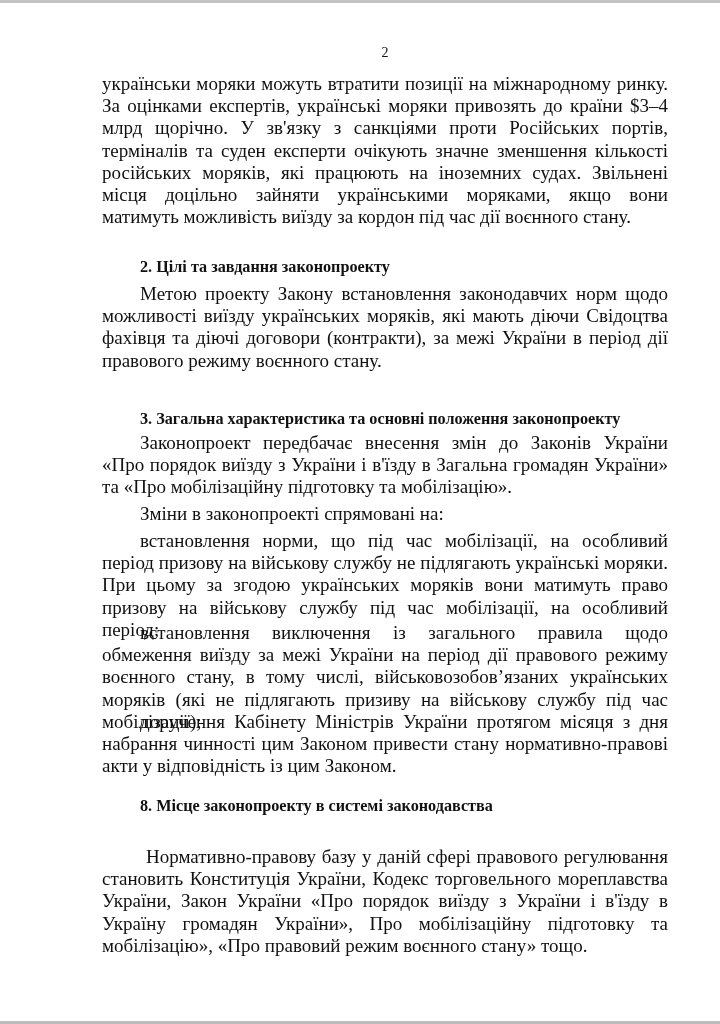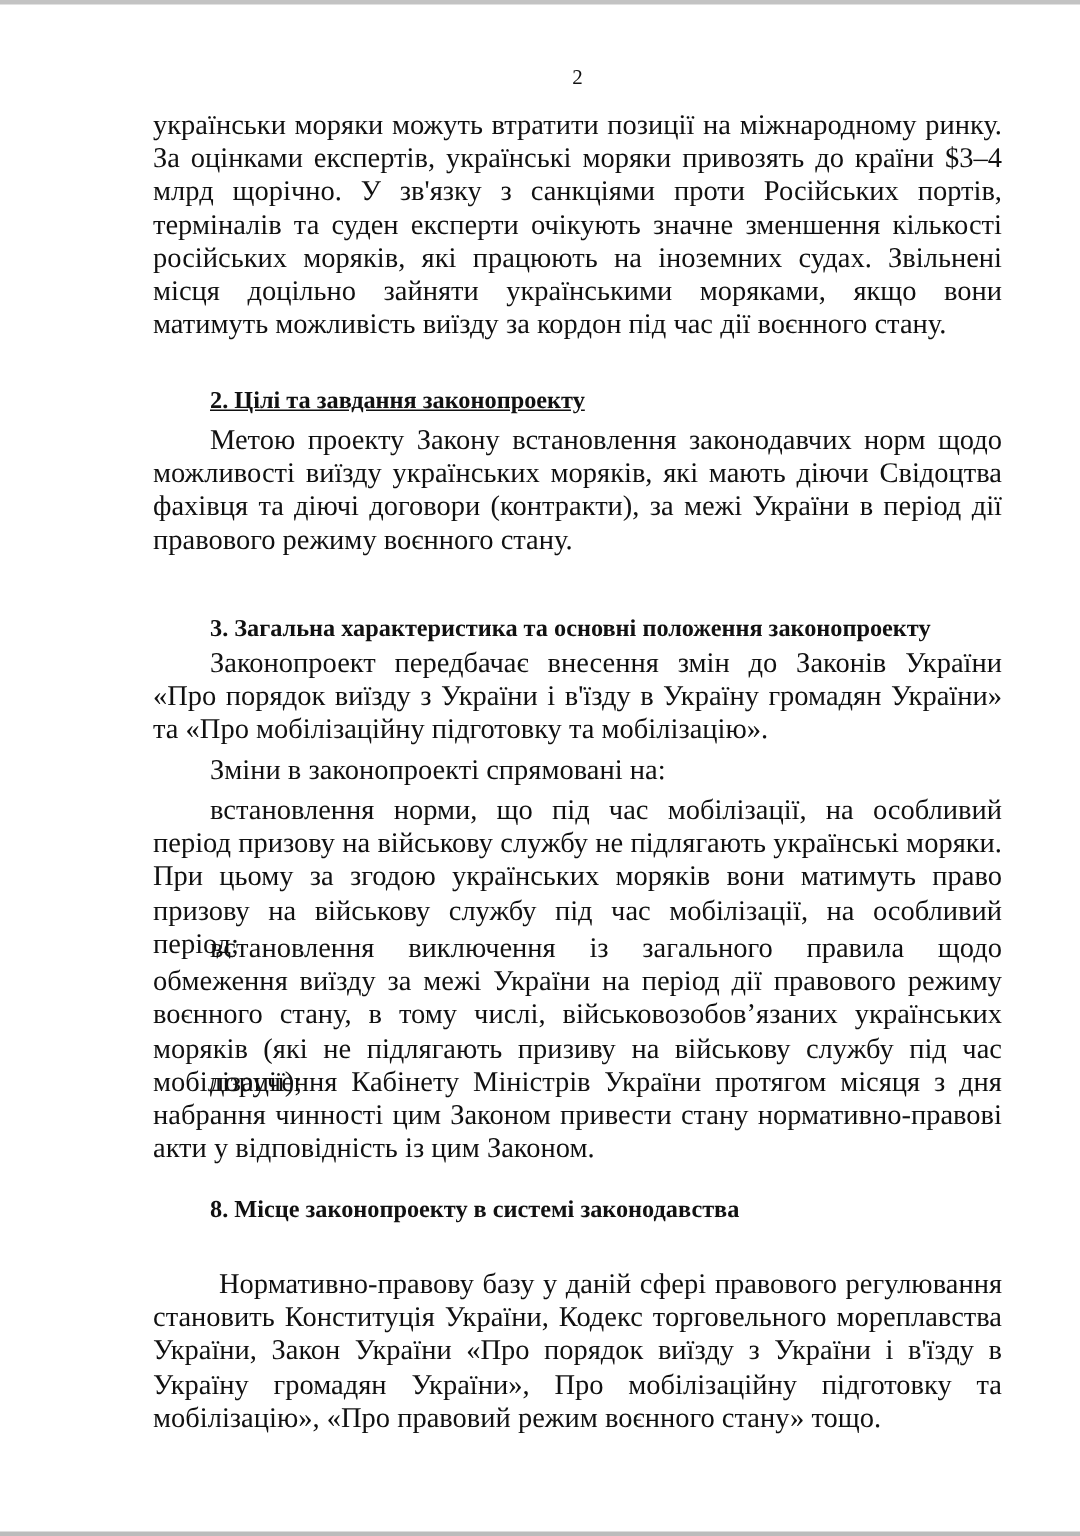--- a/index.html
+++ b/index.html
@@ -65,25 +65,25 @@
 </head>
 <body>
 
 <div class="edge-top"></div>
 
 <div class="page">
   <div class="page-number">2</div>
 
   <p class="para" style="top:73px;">українськи моряки можуть втратити позиції на міжнародному ринку. За оцінками експертів, українські моряки привозять до країни $3–4 млрд щорічно. У зв'язку з санкціями проти Російських портів, терміналів та суден експерти очікують значне зменшення кількості російських моряків, які працюють на іноземних судах. Звільнені місця доцільно зайняти українськими моряками, якщо вони матимуть можливість виїзду за кордон під час дії воєнного стану.</p>
 
-  <h2 class="heading" style="top:256px;text-decoration:underline;">2. Цілі та завдання законопроекту</h2>
+  <h2 class="heading" style="top:256px;">2. Цілі та завдання законопроекту</h2>
   <p class="para indent" style="top:283px;">Метою проекту Закону встановлення законодавчих норм щодо можливості виїзду українських моряків, які мають діючи Свідоцтва фахівця та діючі договори (контракти), за межі України в період дії правового режиму воєнного стану.</p>
 
   <h2 class="heading" style="top:408px;">3. Загальна характеристика та основні положення законопроекту</h2>
-  <p class="para indent" style="top:432px;">Законопроект передбачає внесення змін до Законів України «Про порядок виїзду з України і в'їзду в Україну громадян України» та «Про мобілізаційну підготовку та мобілізацію».</p>
+  <p class="para indent" style="top:432px;">Законопроект передбачає внесення змін до Законів України «Про порядок виїзду з України і в'їзду в Загальна громадян України» та «Про мобілізаційну підготовку та мобілізацію».</p>
   <p class="para indent" style="top:503px;">Зміни в законопроекті спрямовані на:</p>
   <p class="para indent" style="top:530px;">встановлення норми, що під час мобілізації, на особливий період призову на військову службу не підлягають українські моряки. При цьому за згодою українських моряків вони матимуть право призову на військову службу під час мобілізації, на особливий період;</p>
   <p class="para indent" style="top:622px;">встановлення виключення із загального правила щодо обмеження виїзду за межі України на період дії правового режиму воєнного стану, в тому числі, військовозобов’язаних українських моряків (які не підлягають призиву на військову службу під час мобілізації);</p>
   <p class="para indent" style="top:711px;">доручення Кабінету Міністрів України протягом місяця з дня набрання чинності цим Законом привести стану нормативно-правові акти у відповідність із цим Законом.</p>
 
   <h2 class="heading" style="top:795px;">8. Місце законопроекту в системі законодавства</h2>
   <p class="para" style="top:846px; text-indent:44px;">Нормативно-правову базу у даній сфері правового регулювання становить Конституція України, Кодекс торговельного мореплавства України, Закон України «Про порядок виїзду з України і в'їзду в Україну громадян України», Про мобілізаційну підготовку та мобілізацію», «Про правовий режим воєнного стану» тощо.</p>
 </div>
 
 <div class="edge-bottom"></div>

